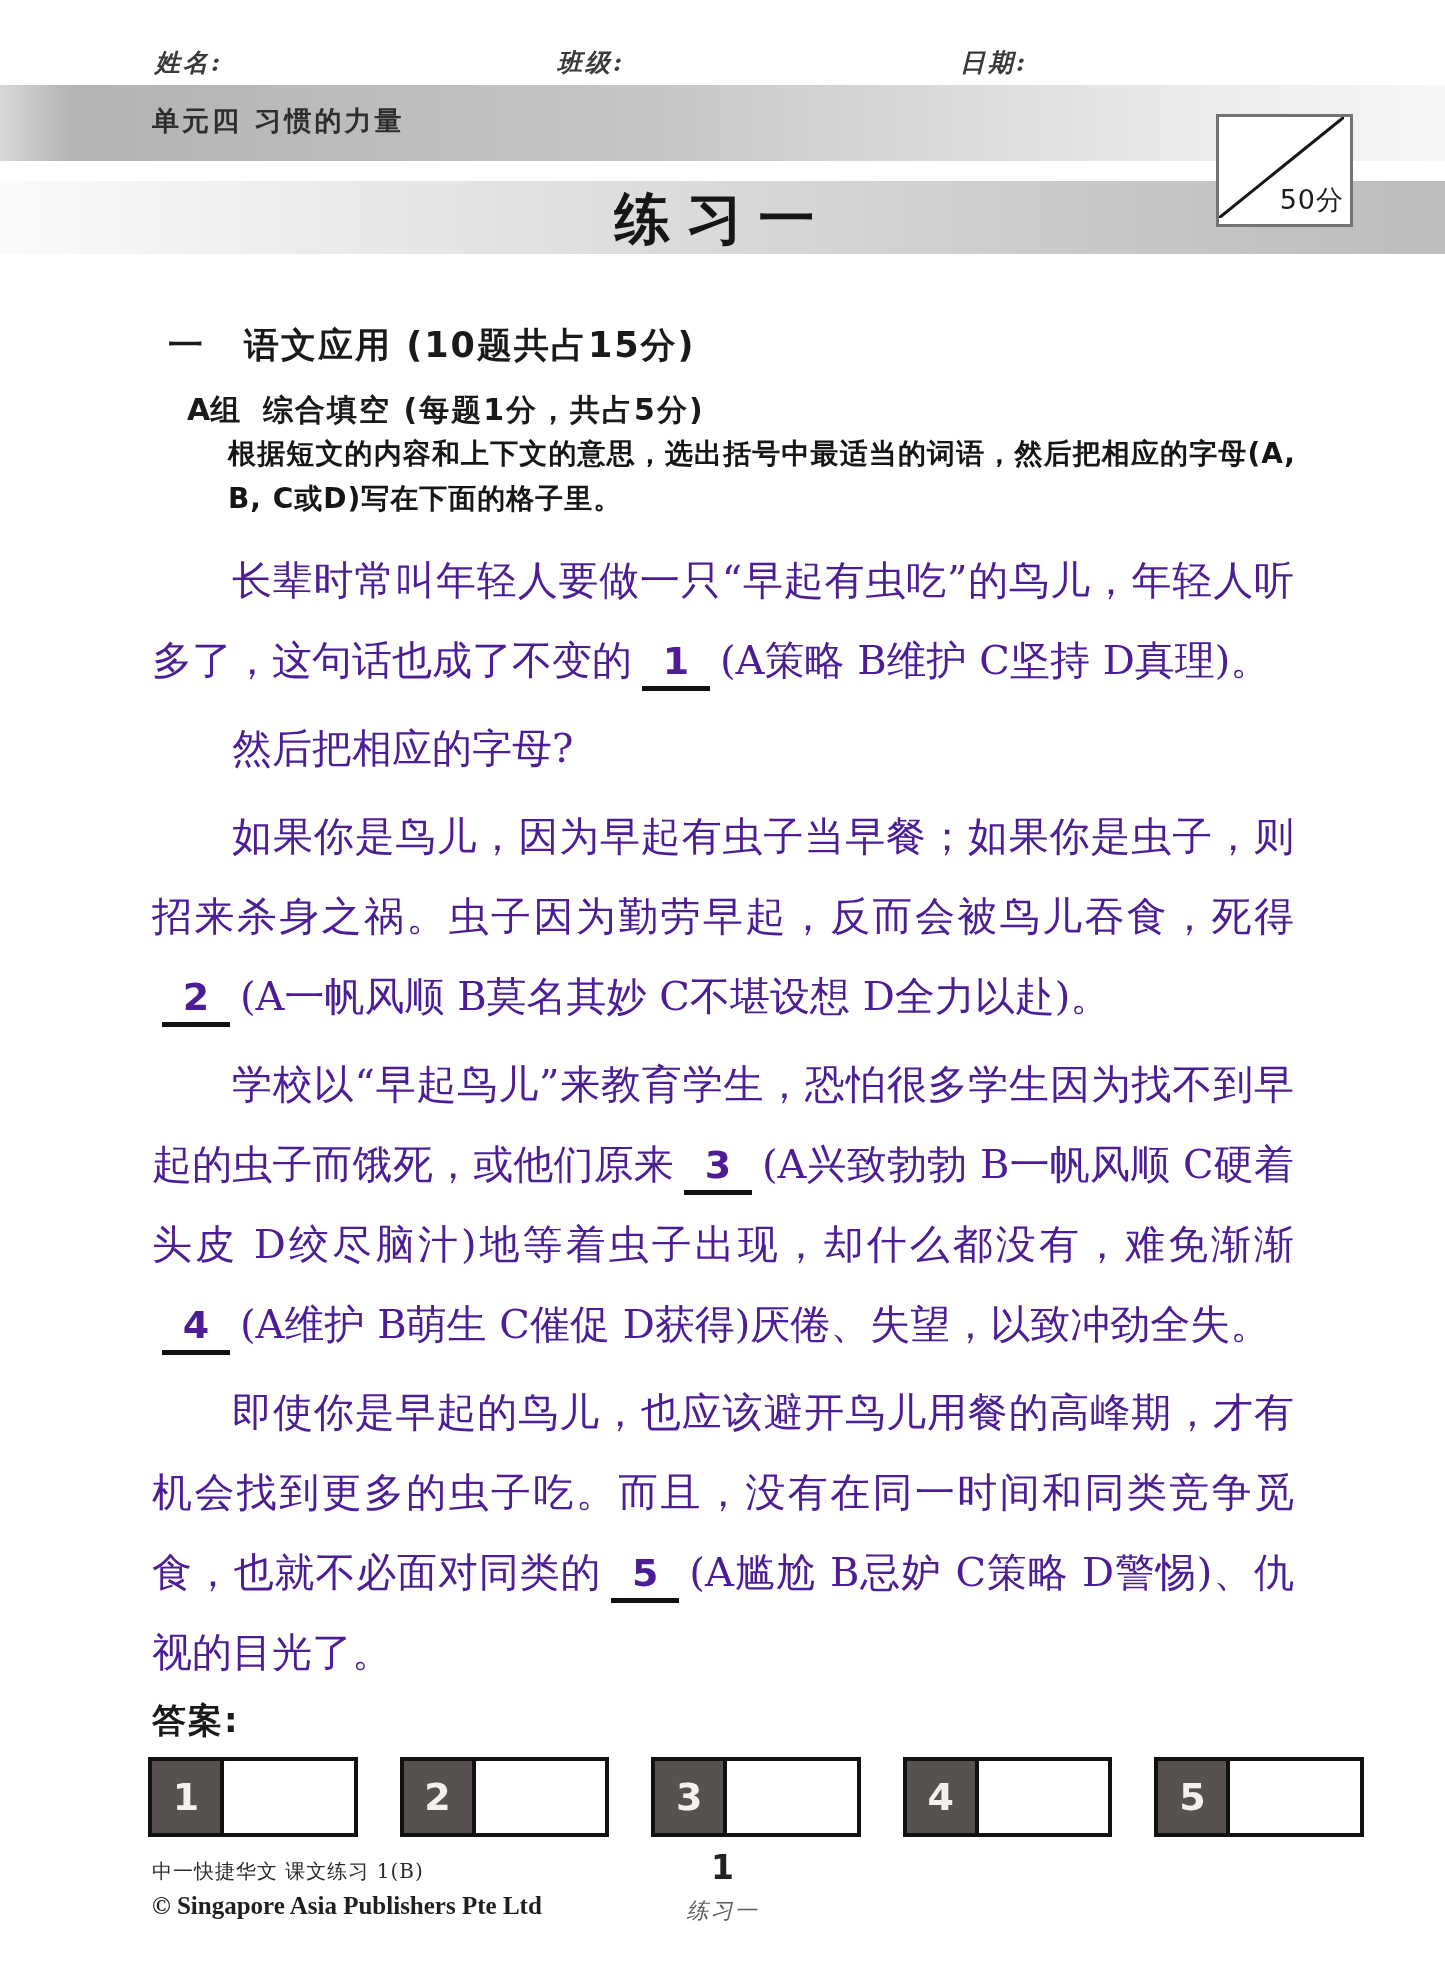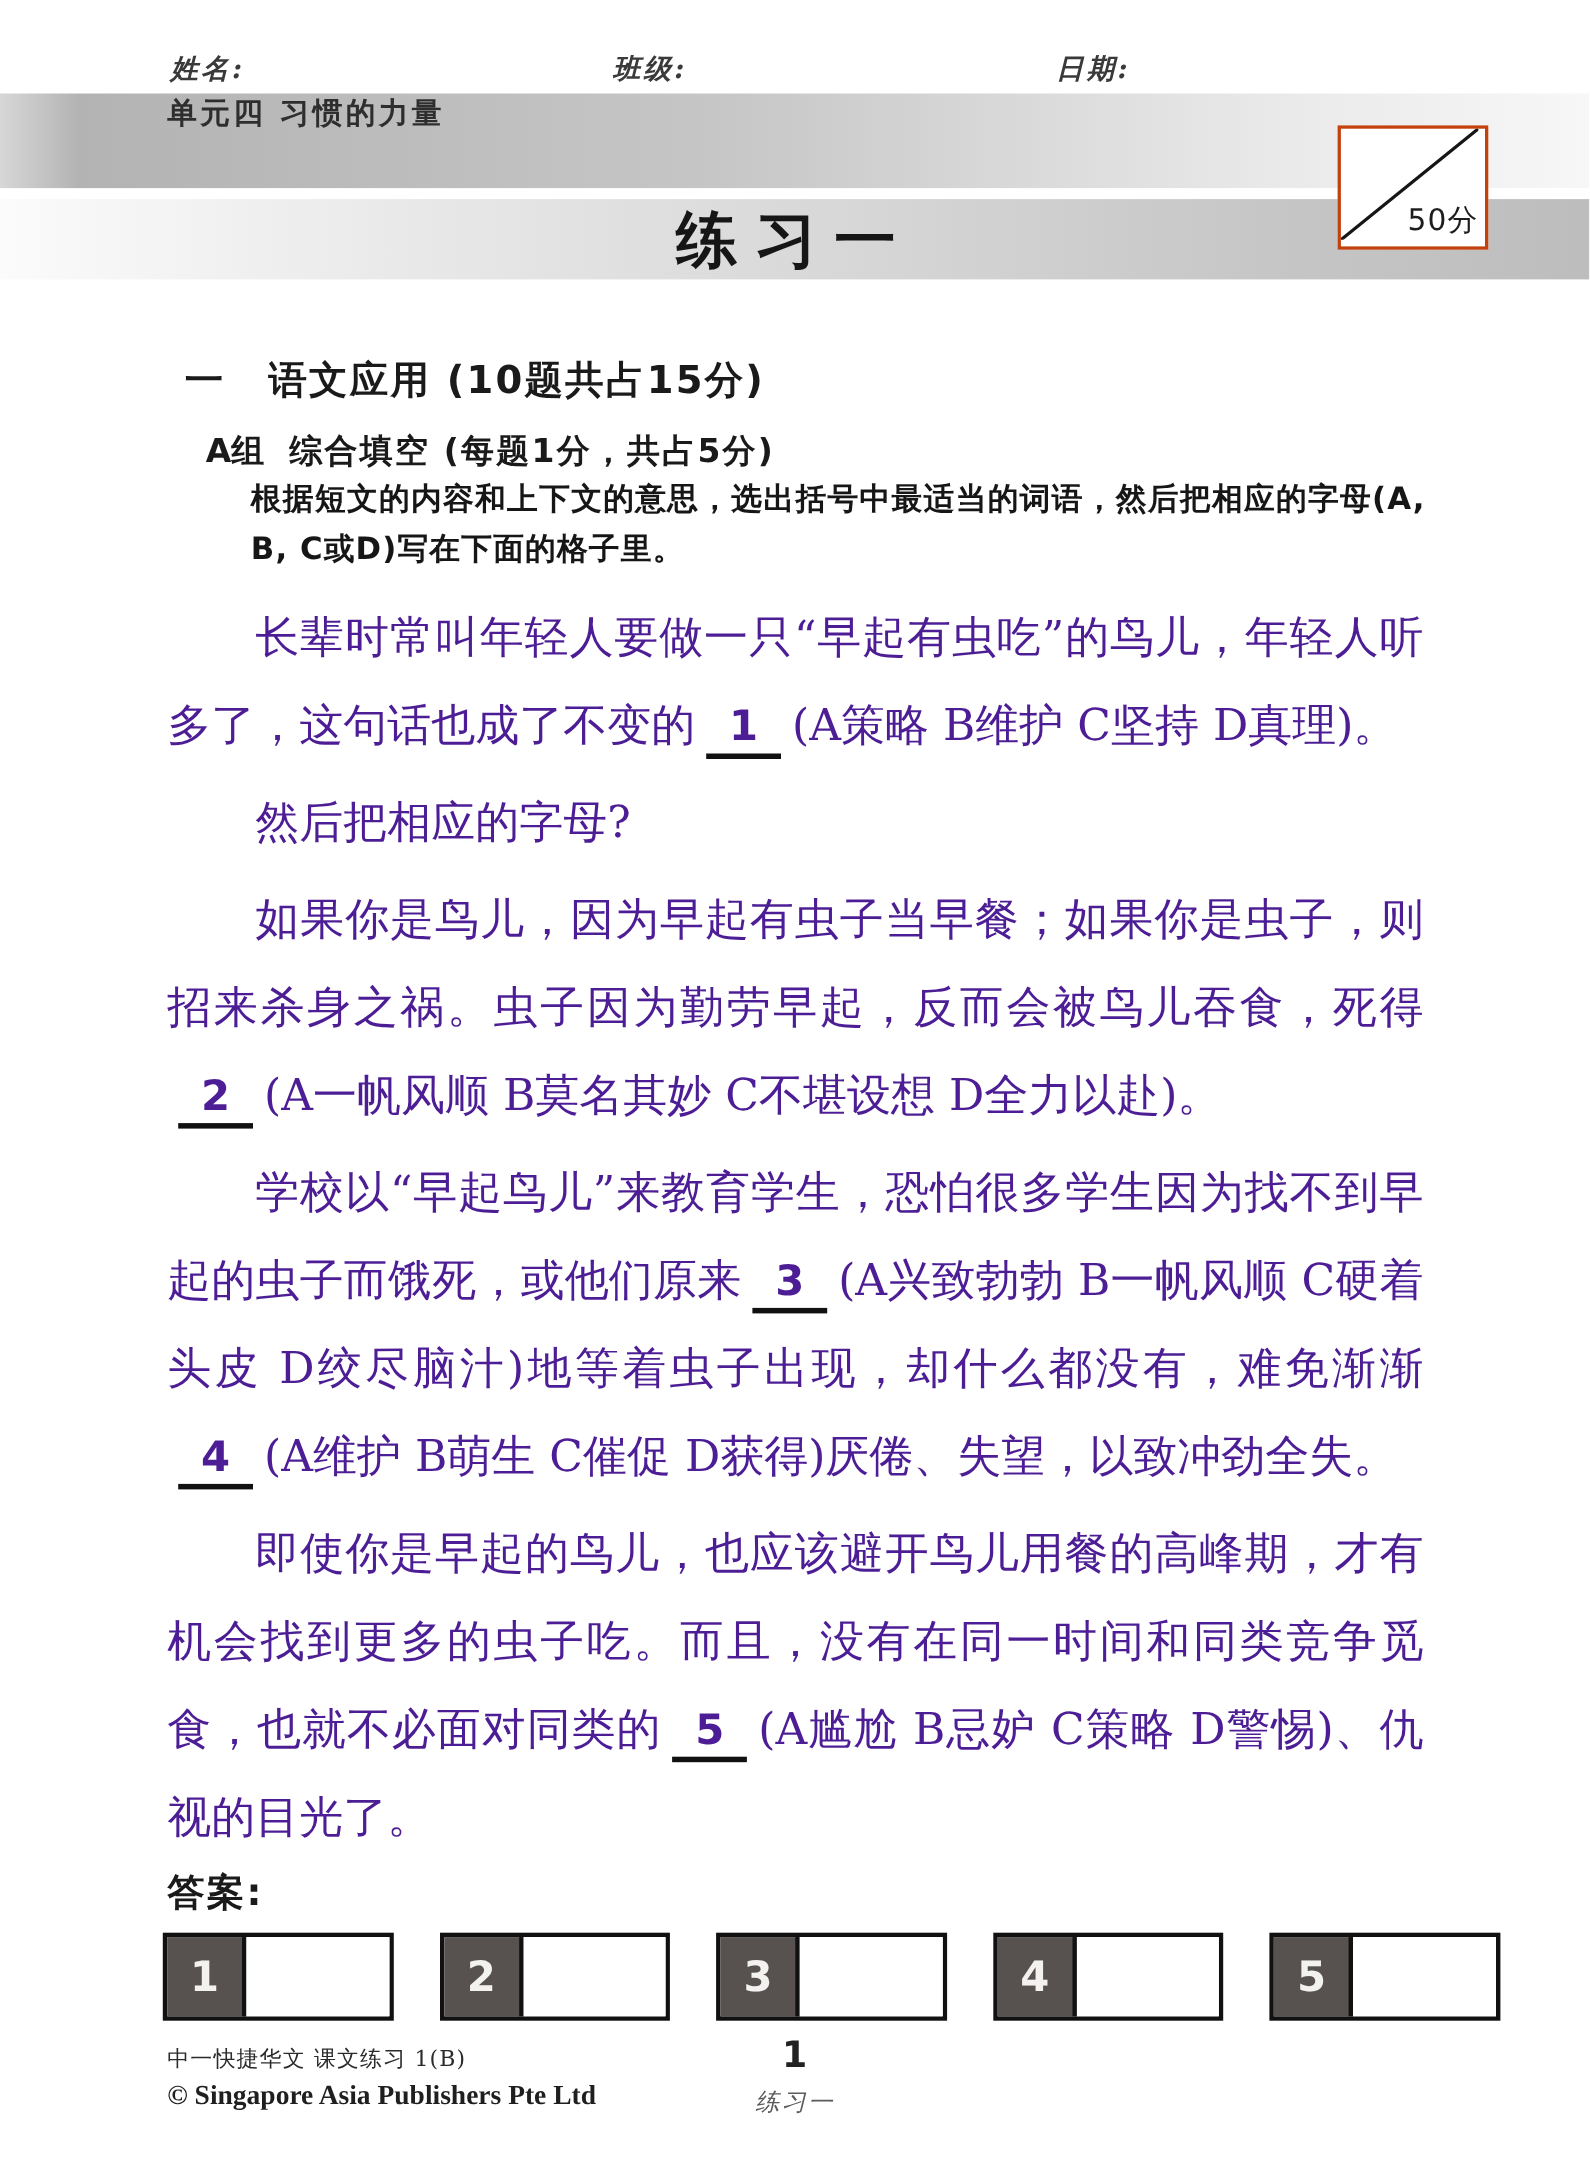--- a/index.html
+++ b/index.html
@@ -20,24 +20,24 @@
     font-weight:600;
     font-size:25px;
     color:#3a3a3a;
     letter-spacing:3px;
   }
   .field-name{left:155px;}
   .field-class{left:557px;}
   .field-date{left:960px;}
   
   .banner-unit{
-    position:absolute;top:85px;left:0;width:1445px;height:86px;
+    position:absolute;top:85px;left:0;width:1445px;height:76px;
     background:linear-gradient(to right,#d7d7d7 0%,#b3b3b3 5%,#c6c6c6 45%,#e9e9e9 80%,#f7f7f7 100%);
     box-sizing:border-box;
-    padding:0 0 0 152px;
+    padding:17px 0 0 152px;
   }
   .unit-line{
     font-size:27px;font-weight:700;color:#2e2e2e;letter-spacing:3px;line-height:38px;
   }
   .lesson-line{font-size:25px;line-height:36px;letter-spacing:2px;}
   .lesson-line .dark{font-weight:700;color:#222;}
   .lesson-line .light{font-weight:500;color:#8f8f8f;font-family:"DejaVu Serif",serif;}
   
   .banner-title{
     position:absolute;top:181px;left:0;width:1445px;height:73px;
@@ -45,21 +45,21 @@
   }
   .exercise-title{
     position:absolute;top:0;left:0;width:100%;
     text-align:center;
     font-size:56px;font-weight:700;color:#161616;
     letter-spacing:16px;line-height:76px;
   }
   
   .score-box{
     position:absolute;top:114px;left:1216px;width:131px;height:107px;
-    background:#ffffff;border:3px solid #c2410c;
+    background:#ffffff;border:3px solid #737373;
   }
   .score-box svg{position:absolute;top:0;left:0;}
   .score-value{
     position:absolute;right:6px;bottom:6px;
     font-size:27px;color:#1d1d1d;letter-spacing:1px;
   }
   
   .sec-head{position:absolute;top:322px;left:152px;width:1142px;margin-left:16px;}
   .sec-num{display:inline-block;font-size:35px;font-weight:700;width:76px;vertical-align:top;}
   .sec-title{display:inline-block;font-size:35px;font-weight:700;letter-spacing:2px;}

